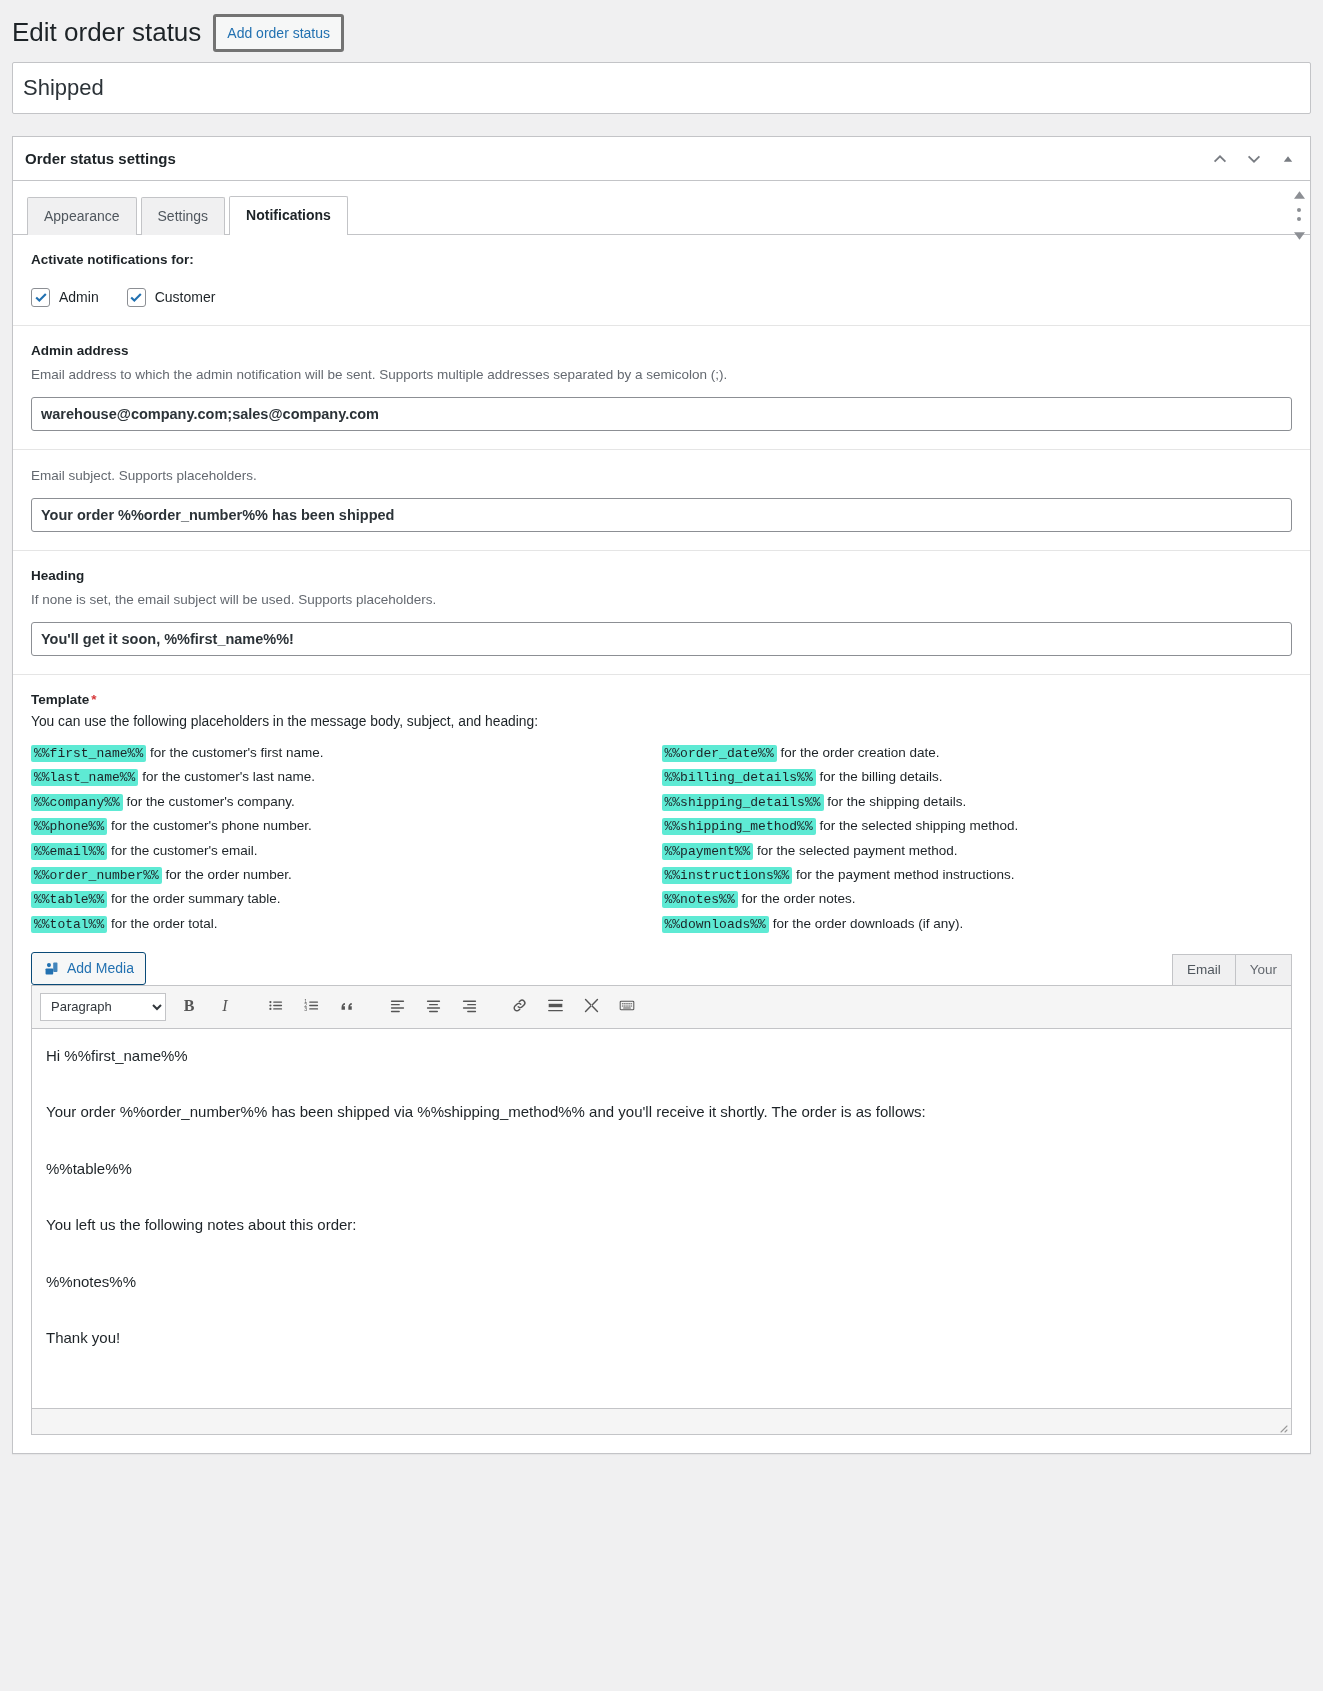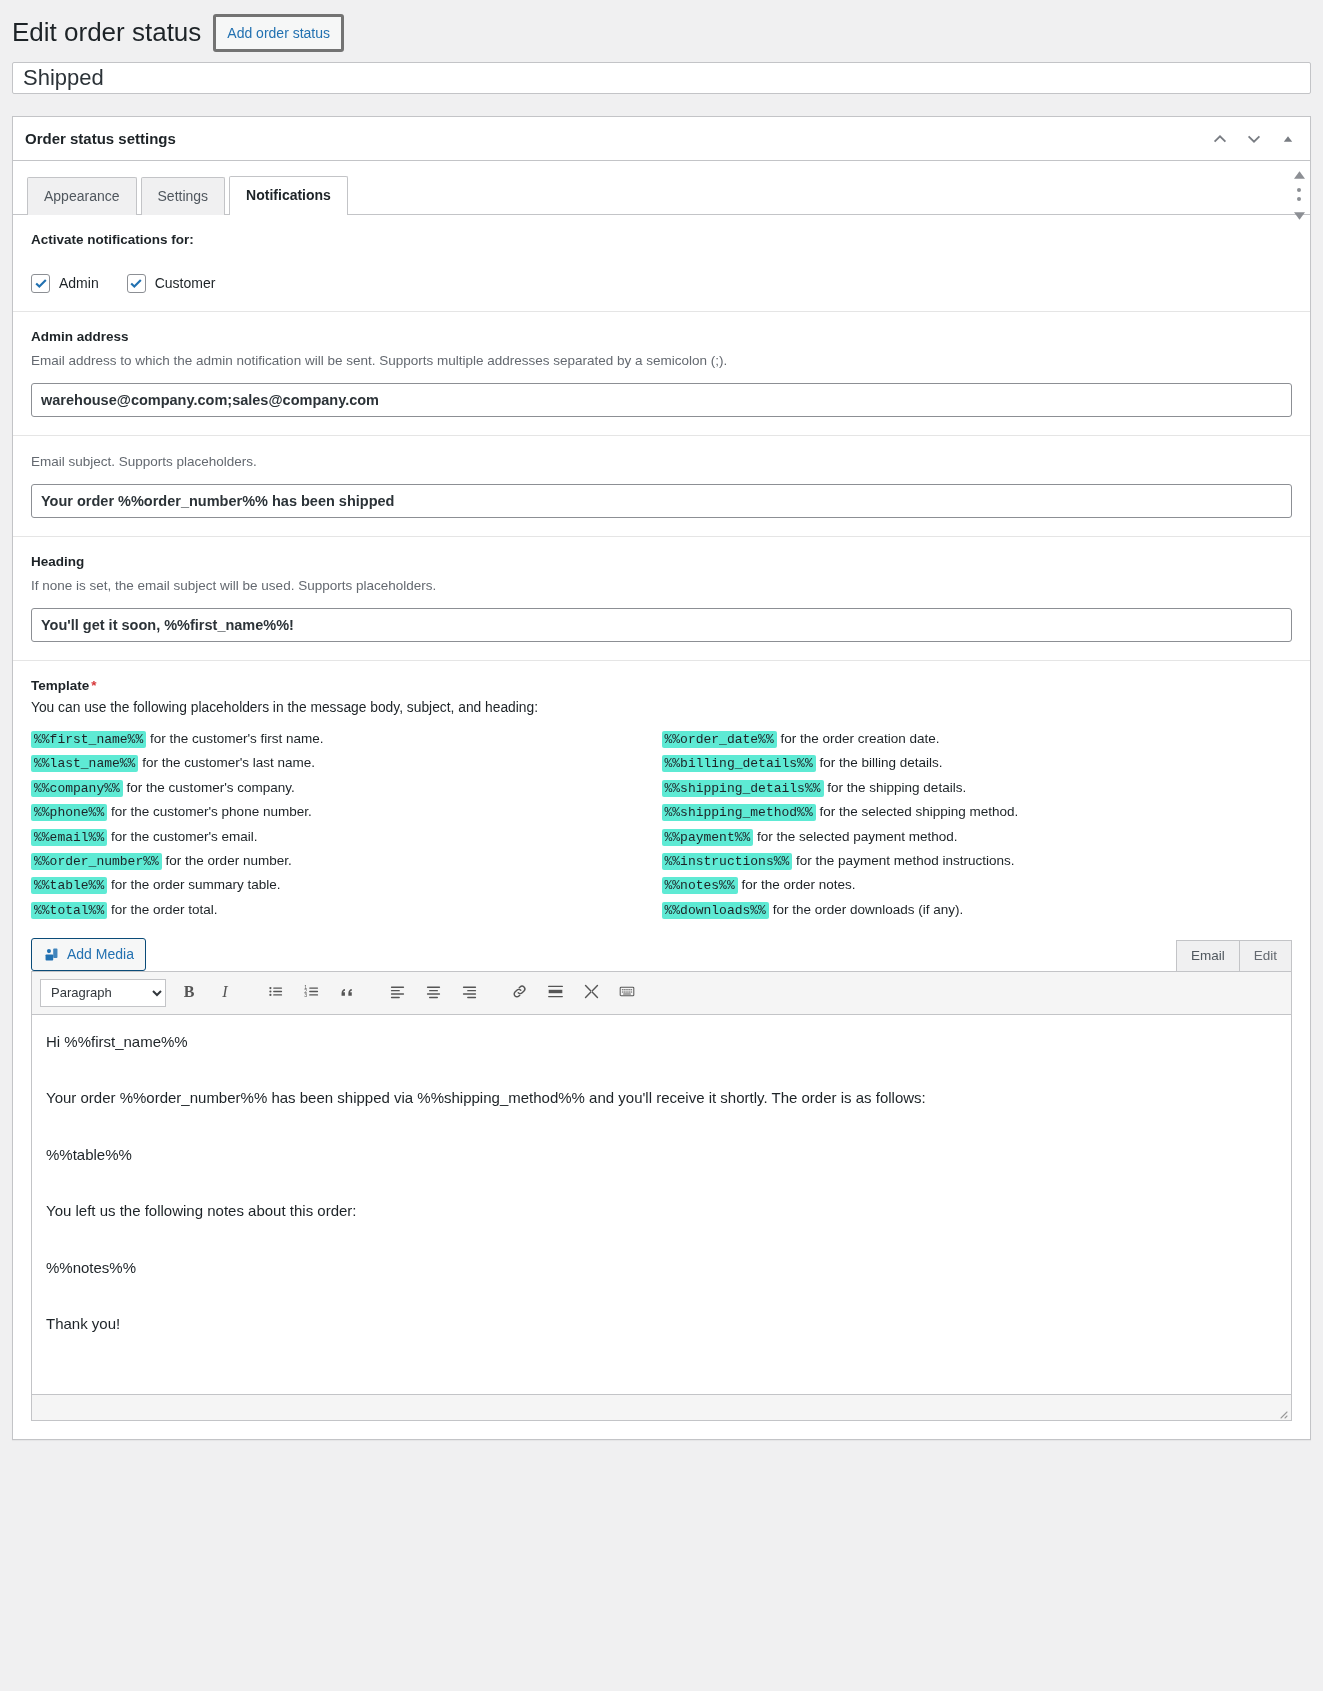--- a/index.html
+++ b/index.html
@@ -42,21 +42,21 @@
     line-height: 1;
     padding: 9px 11px;
     cursor: pointer;
     white-space: nowrap;
   }
 
   
   .title-input {
     display: block;
     width: 100%;
-    height: 32px;
+    height: 52px;
     padding: 4px 10px;
     font-size: 22px;
     font-family: "Liberation Sans", sans-serif;
     line-height: 1.4;
     color: #2c3338;
     background: #fff;
     border: 1px solid #c3c4c7;
     border-radius: 2px;
     outline: none;
   }
@@ -183,21 +183,21 @@
     border-radius: 3px;
     outline: none;
     font-weight: bold;
   }
 
   
   .checks {
     display: flex;
     align-items: center;
     gap: 28px;
-    margin-top: 24px;
+    margin-top: 18px;
   }
   .check-item {
     display: inline-flex;
     align-items: center;
     gap: 9px;
     font-size: 14px;
     color: #1d2327;
     cursor: pointer;
   }
   .cbox {
@@ -466,21 +466,21 @@
                 <svg width="17" height="17" viewBox="0 0 20 20" fill="#2271b1">
                   <circle cx="7" cy="6" r="2.4"></circle>
                   <rect x="3" y="10" width="9" height="7" rx="1"></rect>
                   <rect x="12" y="3" width="5" height="11" rx="1" opacity="0.85"></rect>
                 </svg>
               </span>
               <span>Add Media</span>
             </div>
             <div class="ed-tabs">
               <div class="ed-tab active">Email</div>
-              <div class="ed-tab">Edit</div>
+              <div class="ed-tab">Your</div>
             </div>
           </div>
 
           <div class="ed-toolbar">
             <select class="para-select">
               <option>Paragraph</option>
             </select>
 
             <span class="tb-btn">
                 <b style="font-family:'Liberation Serif',serif;font-size:16px;">B</b>

